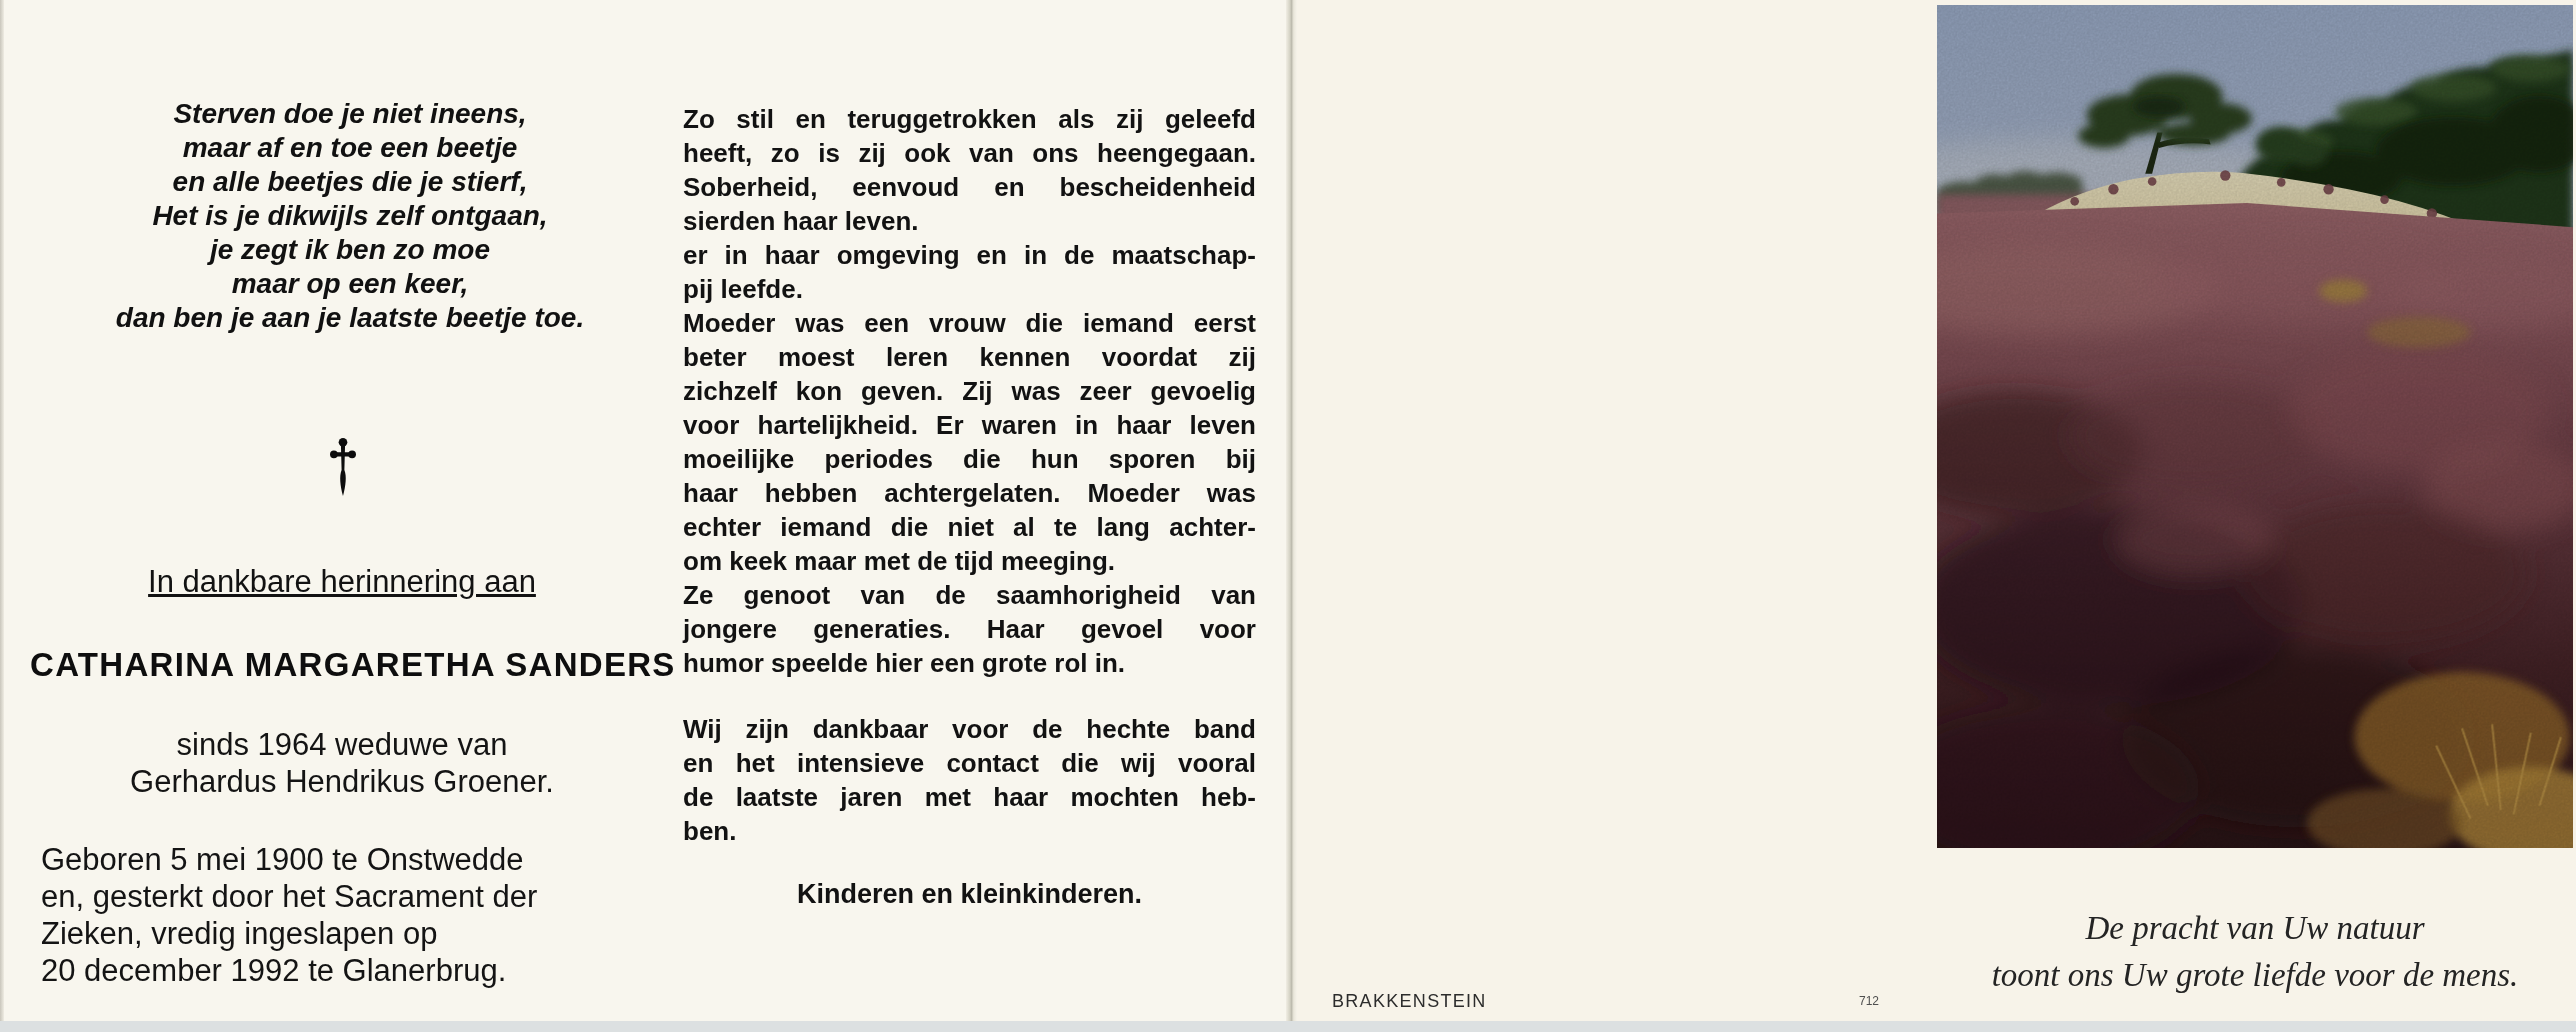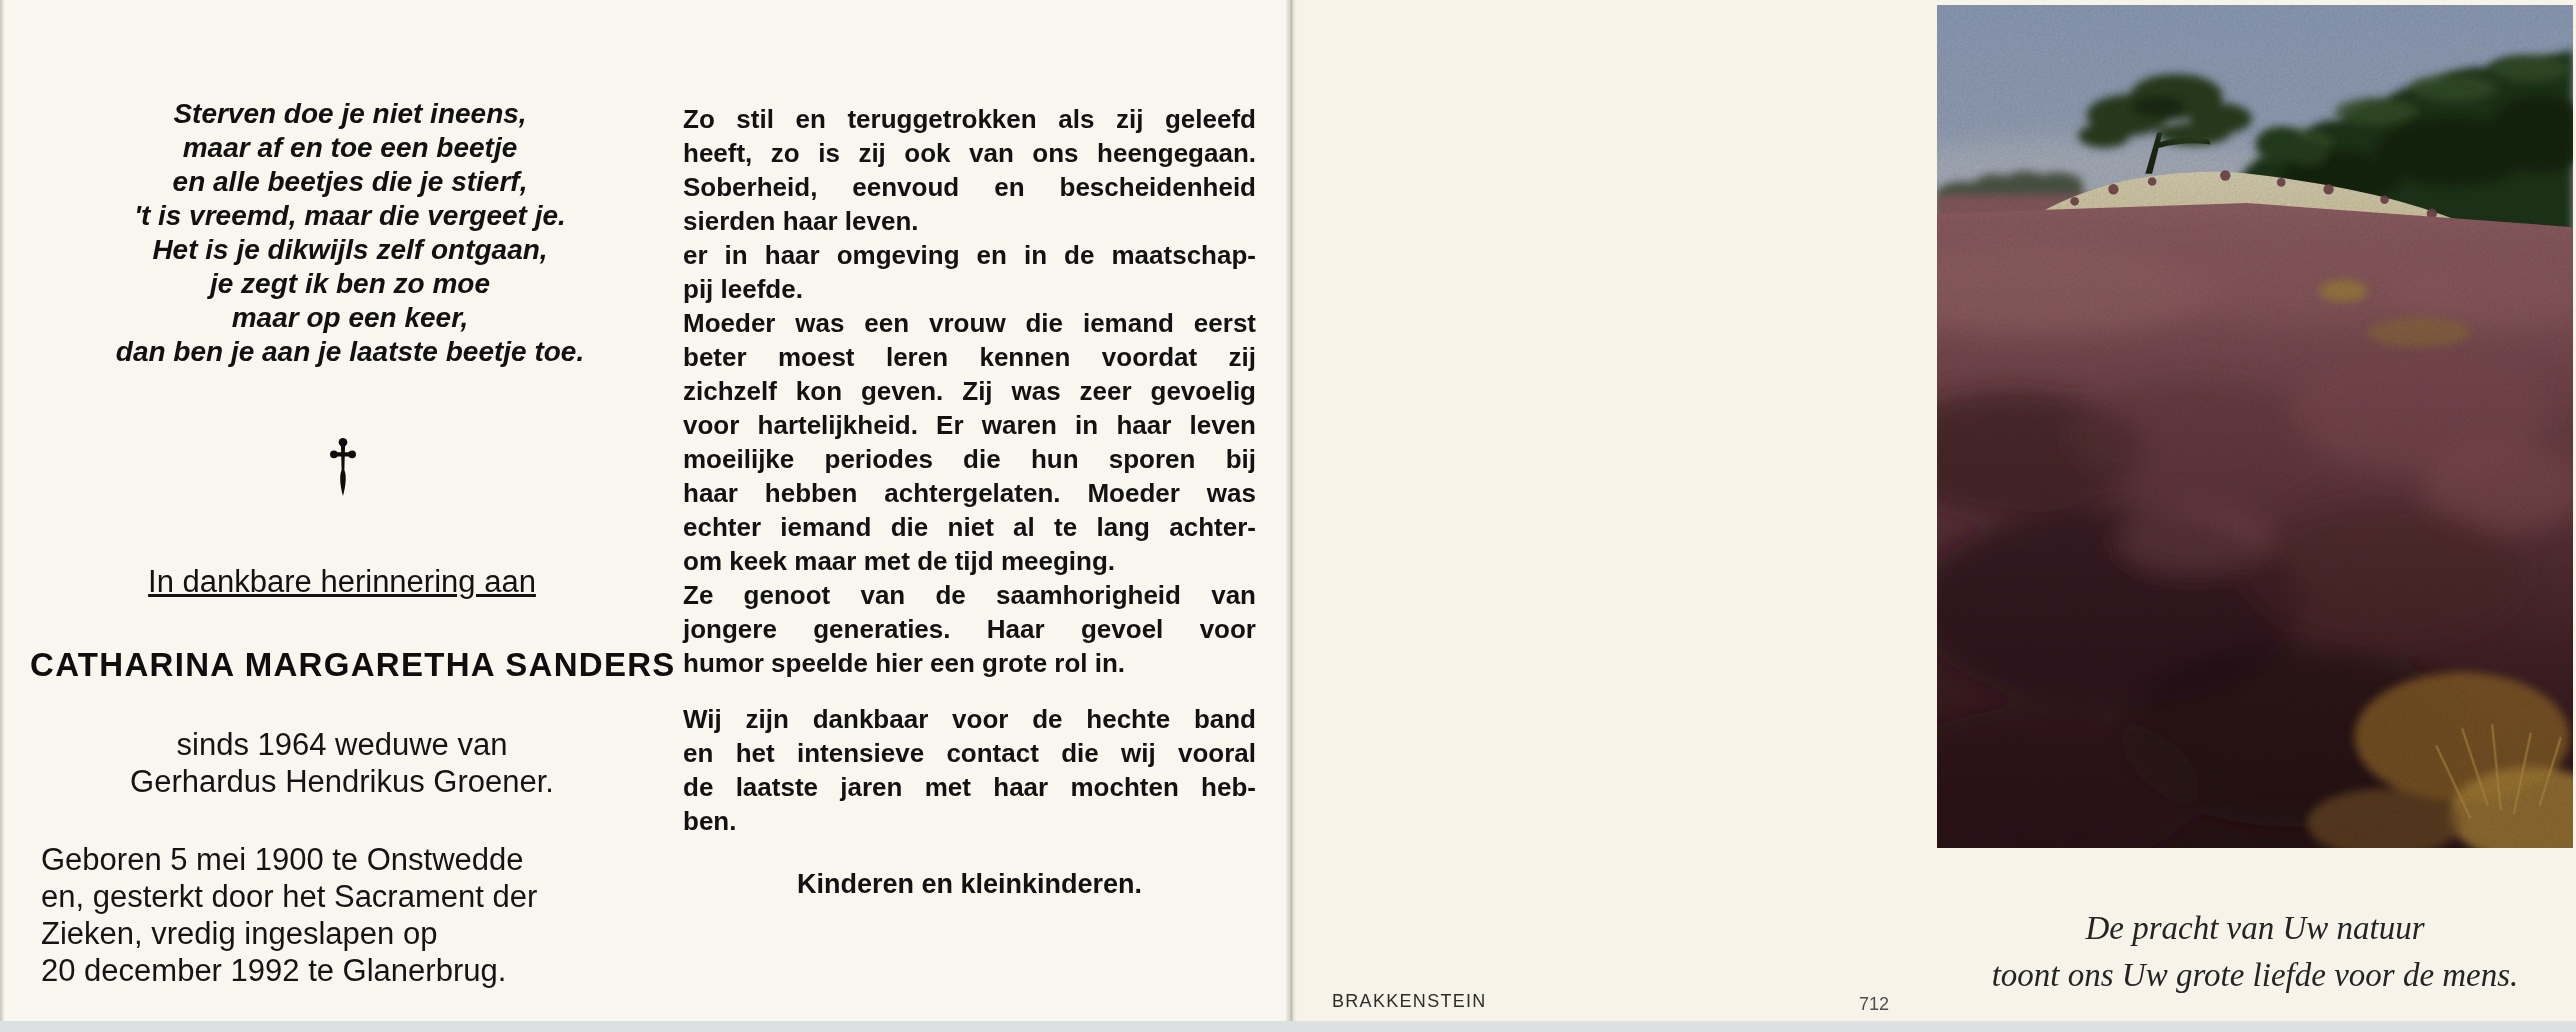--- a/index.html
+++ b/index.html
@@ -29,47 +29,46 @@
   .memorial-widow{position:absolute;left:41px;top:726px;width:602px;text-align:center;
                   font-size:31px;line-height:37px;}
   .memorial-death{position:absolute;left:41px;top:841px;width:602px;text-align:left;
                   font-size:31px;line-height:37px;}
 
   
   .obituary{position:absolute;left:683px;top:102px;width:573px;
             font-weight:bold;font-size:26px;line-height:34px;color:#121212;}
   .obituary .para .line{text-align:justify;text-align-last:justify;}
   .obituary .para .line:last-child{text-align-last:left;}
-  .obituary .closing{margin-top:22px;}
+  .obituary .closing{margin-top:32px;}
   .obituary .signature{margin-top:29px;text-align:center;font-size:27px;}
 
   
   .publisher{position:absolute;left:1332px;top:991px;font-size:18px;letter-spacing:1.3px;color:#2c2c2c;}
-  .serial-number{position:absolute;left:1859px;top:994px;font-size:18px;color:#4e4e4e;}
+  .serial-number{position:absolute;left:1859px;top:994px;font-size:12px;color:#4e4e4e;}
 
   
   .photo-frame{position:absolute;left:1937px;top:5.2px;width:636px;height:843px;overflow:hidden;background:#a9b6cf;}
   .photo-frame svg{display:block;width:100%;height:100%;}
   .photo-caption{position:absolute;left:1938px;top:905px;width:634px;text-align:center;
                  font-family:"Liberation Serif",serif;font-size:33px;line-height:47px;color:#242424;font-style:italic;}
 </style>
 </head>
 <body>
 
 <div class="stage" data-name="memorial-card-scan">
 
   <div class="card-right-bg" data-name="right-card-back-panel"></div>
   <div class="fold-line" data-name="card-fold-line"></div>
   <div class="left-edge" data-name="scan-left-edge"></div>
 
   <div class="poem" data-name="memorial-poem">
       <div class="line" data-name="text-line">Sterven doe je niet ineens,</div>
       <div class="line" data-name="text-line">maar af en toe een beetje</div>
       <div class="line" data-name="text-line">en alle beetjes die je stierf,</div>
-      <div class="line" data-name="text-line">'t is vreemd, maar die vergeet je.</div>
       <div class="line" data-name="text-line">Het is je dikwijls zelf ontgaan,</div>
       <div class="line" data-name="text-line">je zegt ik ben zo moe</div>
       <div class="line" data-name="text-line">maar op een keer,</div>
       <div class="line" data-name="text-line">dan ben je aan je laatste beetje toe.</div>
     </div>
 
   <div class="cross-wrap" data-name="cross-icon">
     <svg viewBox="0 0 30 70" aria-hidden="true">
       <g fill="#0d0d0d">
         <circle cx="15" cy="6" r="5"></circle>

